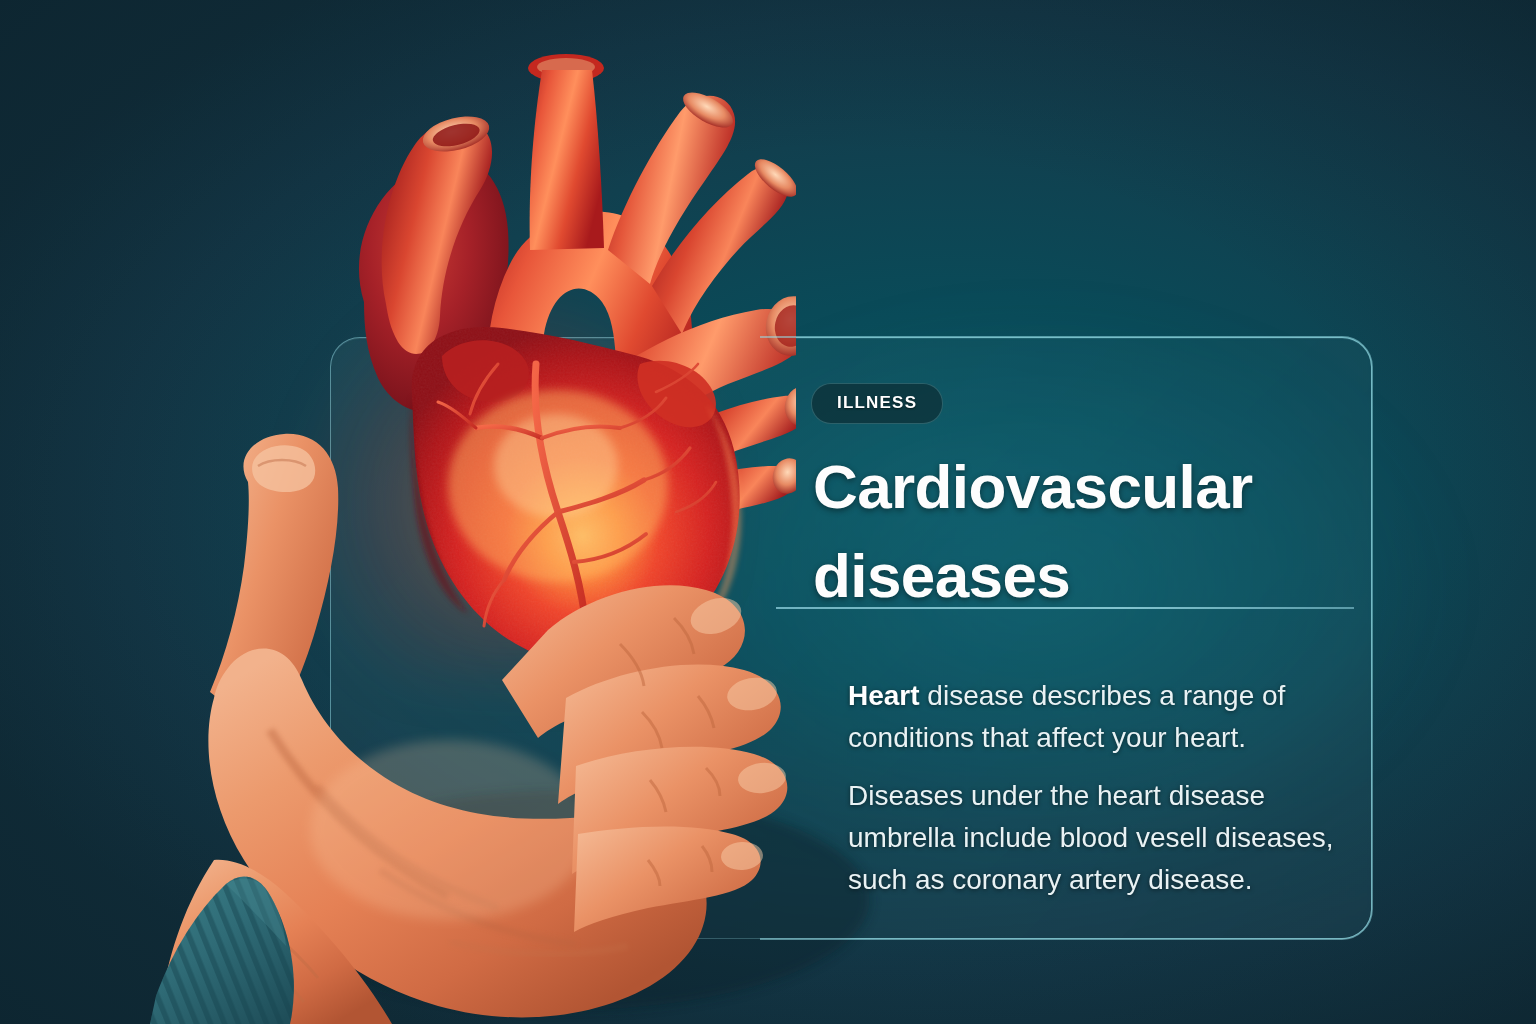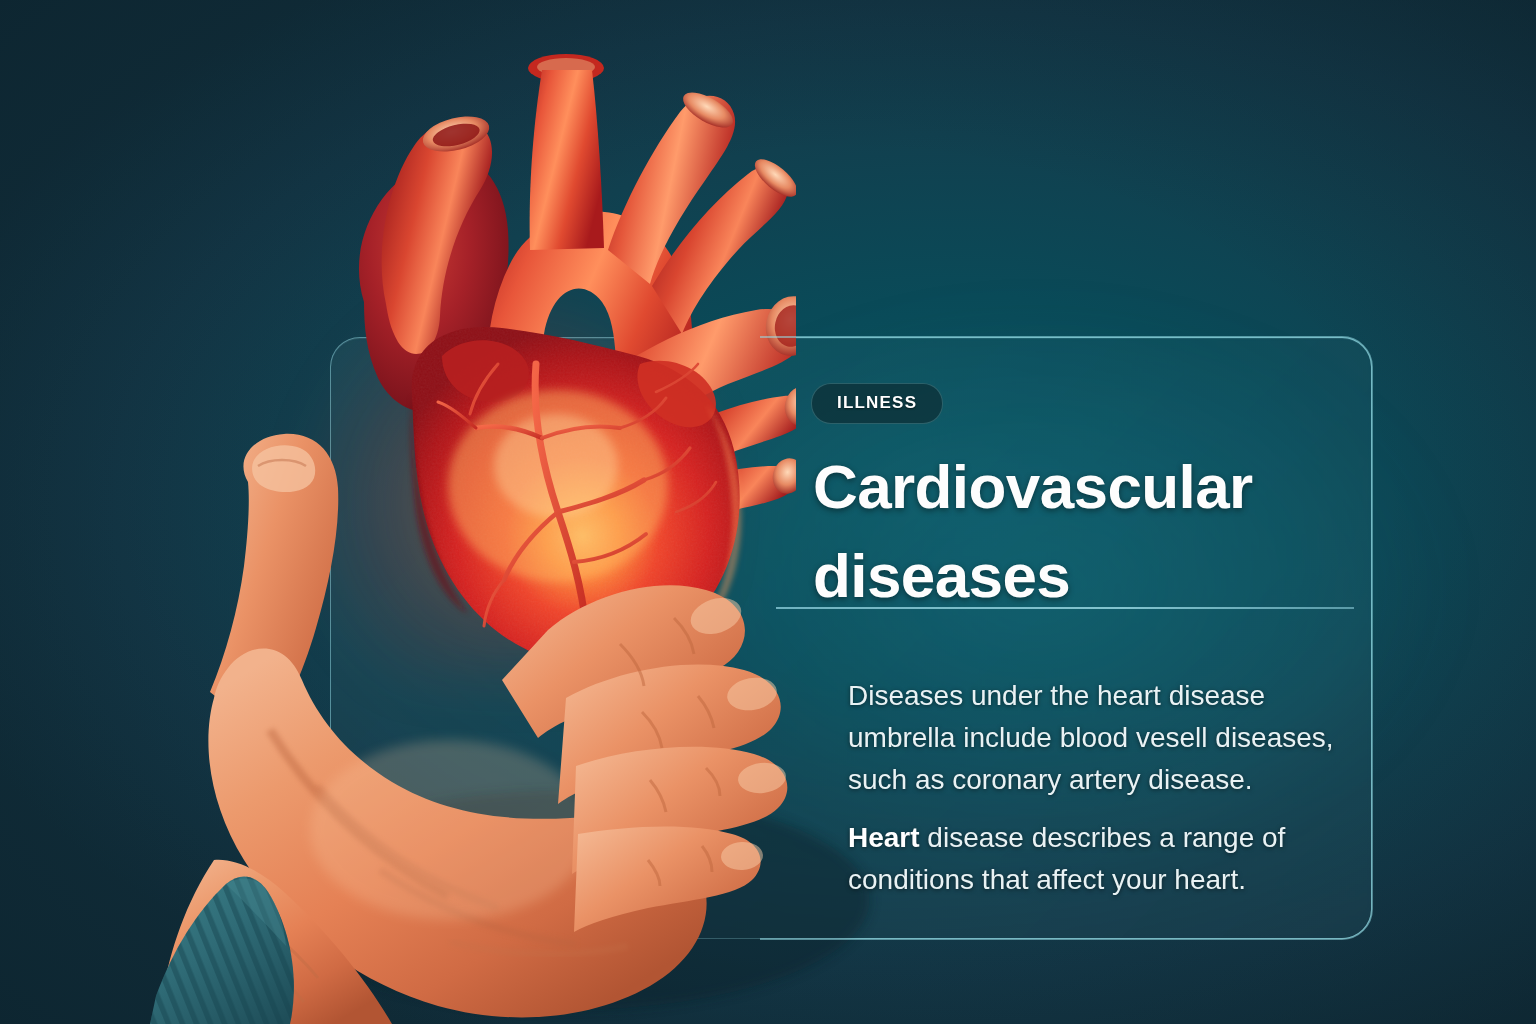--- a/index.html
+++ b/index.html
@@ -343,22 +343,22 @@
   <div id="card-content">
 
     <div class="badge">ILLNESS</div>
 
     <h1 class="headline">Cardiovascular diseases</h1>
 
     <div class="rule"></div>
 
     <div class="body-copy">
       <p>
+        <b>Heart</b><span> disease describes a range of conditions that affect your heart.</span>
+      </p>
+      <p>
         <span>Diseases under the heart disease umbrella include blood vesell diseases, such as coronary artery disease.</span>
       </p>
-      <p>
-        <b>Heart</b><span> disease describes a range of conditions that affect your heart.</span>
-      </p>
     </div>
 
   </div>
 
 </div>
 
 </body></html>

